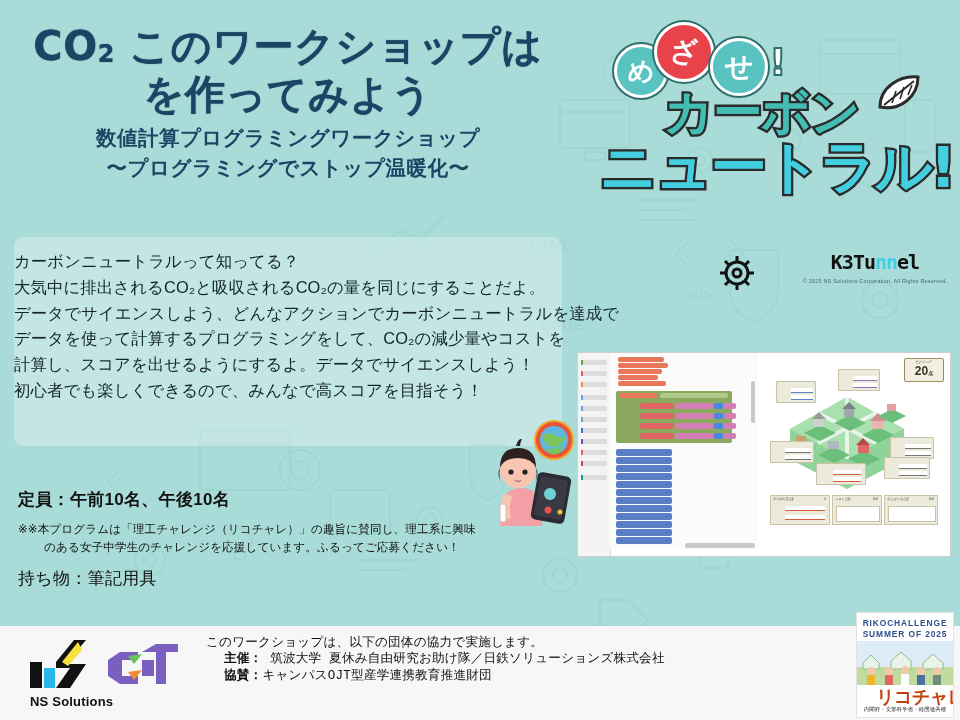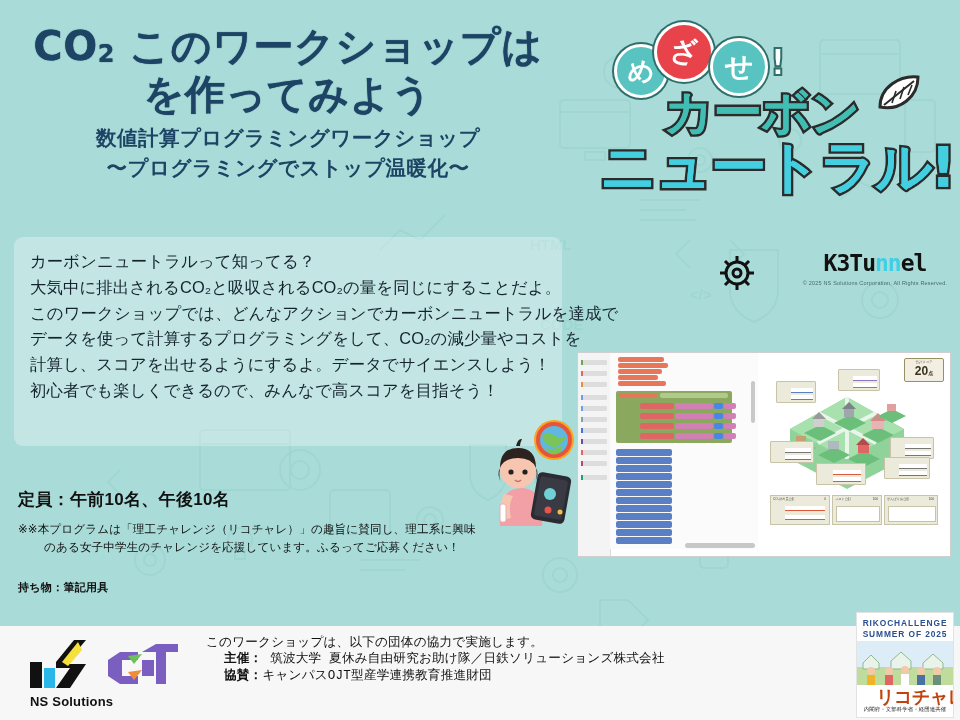--- a/index.html
+++ b/index.html
@@ -71,43 +71,43 @@
   .mz-neutral-top{
     position:absolute;left:8px;top:112px;font-size:56px;font-weight:bold;
     color:#44cfe0;font-family:"DejaVu Sans","Liberation Sans",sans-serif;letter-spacing:-2px;
     white-space:nowrap;
   }
   .leaf{position:absolute;left:282px;top:55px;}
 
   
   .k3{position:absolute;left:800px;top:250px;width:150px;text-align:center;}
   .k3-gear{position:absolute;left:-86px;top:0px;}
-  .k3-text{font-size:23px;font-weight:bold;color:#111;letter-spacing:-1px;
+  .k3-text{font-size:20px;font-weight:bold;color:#111;letter-spacing:-1px;
            font-family:"DejaVu Sans Mono","Liberation Mono",monospace;}
   .k3-text .cyan{color:#3fd0e6;}
   .k3-copy{margin-top:4px;font-size:5.5px;color:#4a6a6a;letter-spacing:.2px;}
 
   
   .body-panel{
     position:absolute;left:14px;top:237px;width:548px;height:209px;
     background:rgba(255,255,255,.30);
     border-radius:9px;
-    padding:12px 16px 0 16px;box-sizing:border-box;
+    padding:12px 16px 0 0;box-sizing:border-box;
   }
   .body-line{
     color:#14232e;font-size:16.4px;line-height:25.8px;letter-spacing:.1px;
     white-space:nowrap;
   }
 
   
   .notes{position:absolute;left:18px;top:488px;width:560px;}
   .note-strong{font-size:17px;font-weight:bold;color:#111;letter-spacing:.3px;}
   .note-small{font-size:11.6px;color:#111;letter-spacing:.1px;line-height:18px;}
   .note-small.indent{padding-left:26px;}
-  .note-mochi{margin-top:24px;font-size:11px;font-weight:bold;color:#111;letter-spacing:.3px;}
+  .note-mochi{margin-top:11px;font-size:17px;font-weight:normal;color:#111;letter-spacing:.3px;}
 
   
   .girl{position:absolute;left:482px;top:418px;width:100px;height:108px;}
 
   
   .shot{
     position:absolute;left:577px;top:352px;width:372px;height:203px;
     background:#fff;border:1px solid #cfcfcf;overflow:hidden;
   }
   .shot-inner{position:absolute;left:0;top:0;width:372px;height:203px;}
@@ -253,21 +253,21 @@
           <path d="M23 6 v5 M23 35 v5 M6 23 h5 M35 23 h5 M11 11 l3.5 3.5 M31.5 31.5 l3.5 3.5 M35 11 l-3.5 3.5 M14.5 31.5 l-3.5 3.5"></path>
         </g>
       </svg>
       <div class="k3-text"><span>K3Tu</span><span class="cyan">nn</span><span>el</span></div>
       <div class="k3-copy">© 2025 NS Solutions Corporation, All Rights Reserved.</div>
     </div>
 
     <div class="body-panel">
       <div class="body-line">カーボンニュートラルって知ってる？</div>
       <div class="body-line">大気中に排出されるCO₂と吸収されるCO₂の量を同じにすることだよ。</div>
-      <div class="body-line">このワークショップでは、どんなアクションでカーボンニュートラルを達成で</div>
+      <div class="body-line">データでサイエンスしよう、どんなアクションでカーボンニュートラルを達成で</div>
       <div class="body-line">データを使って計算するプログラミングをして、CO₂の減少量やコストを</div>
       <div class="body-line">計算し、スコアを出せるようにするよ。データでサイエンスしよう！</div>
       <div class="body-line">初心者でも楽しくできるので、みんなで高スコアを目指そう！</div>
     </div>
 
     <svg class="girl" viewBox="0 0 100 108">
 
       <g>
         <circle cx="72" cy="22" r="20" fill="#f5a623"></circle>
         <circle cx="72" cy="22" r="18" fill="#e8533a"></circle>

